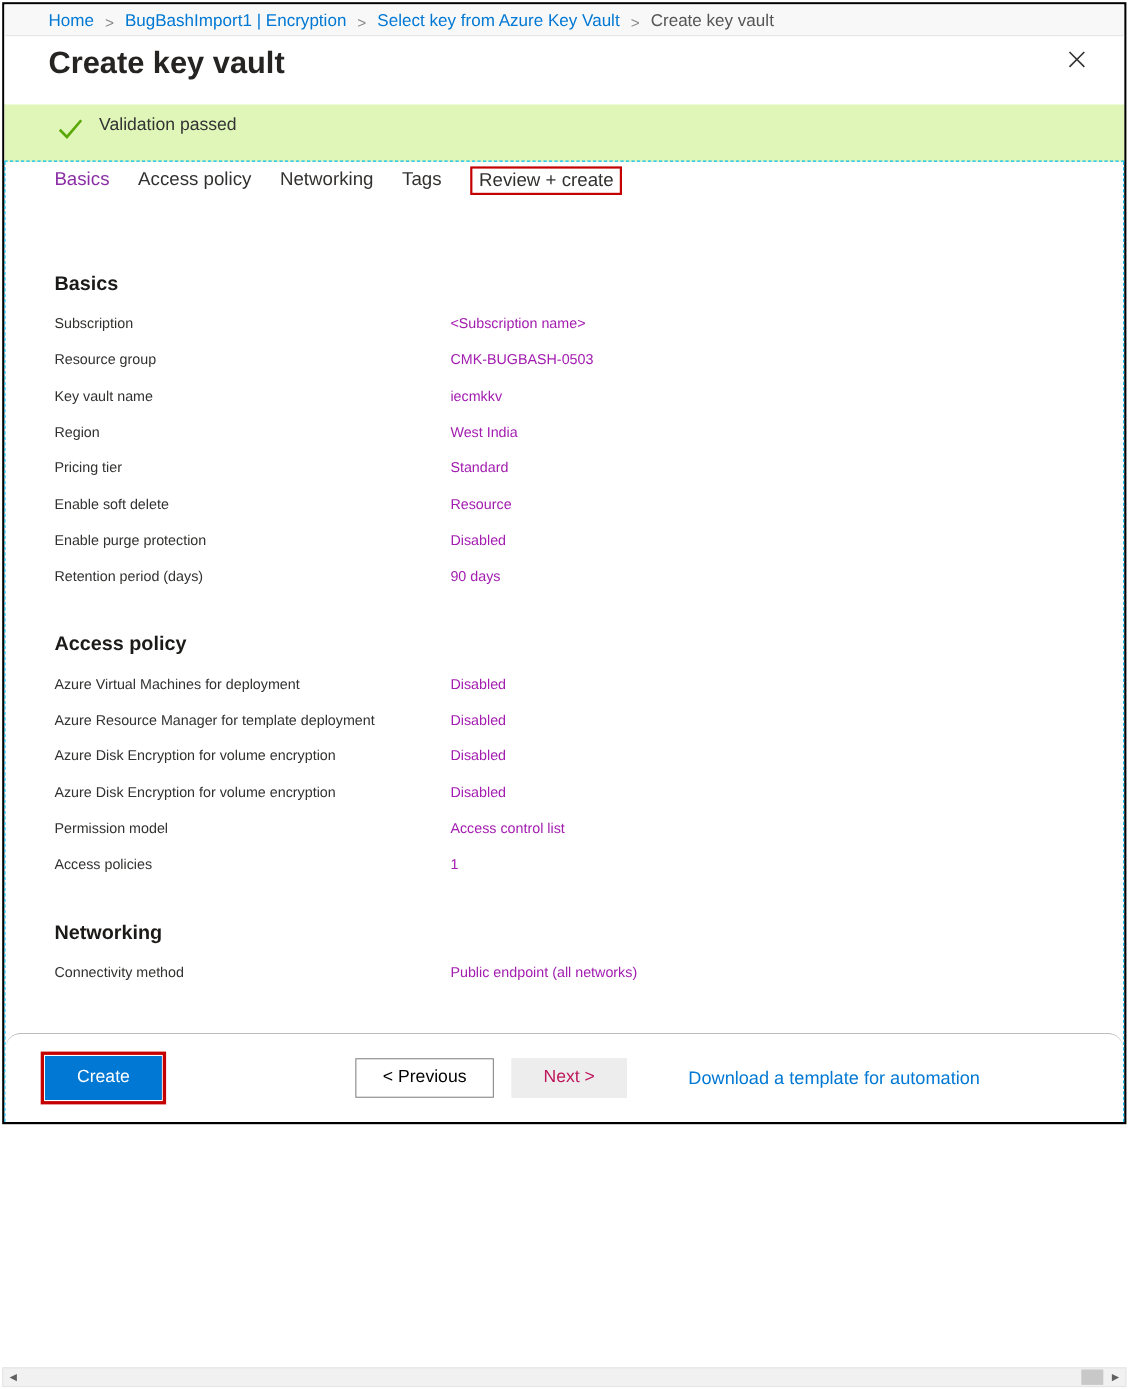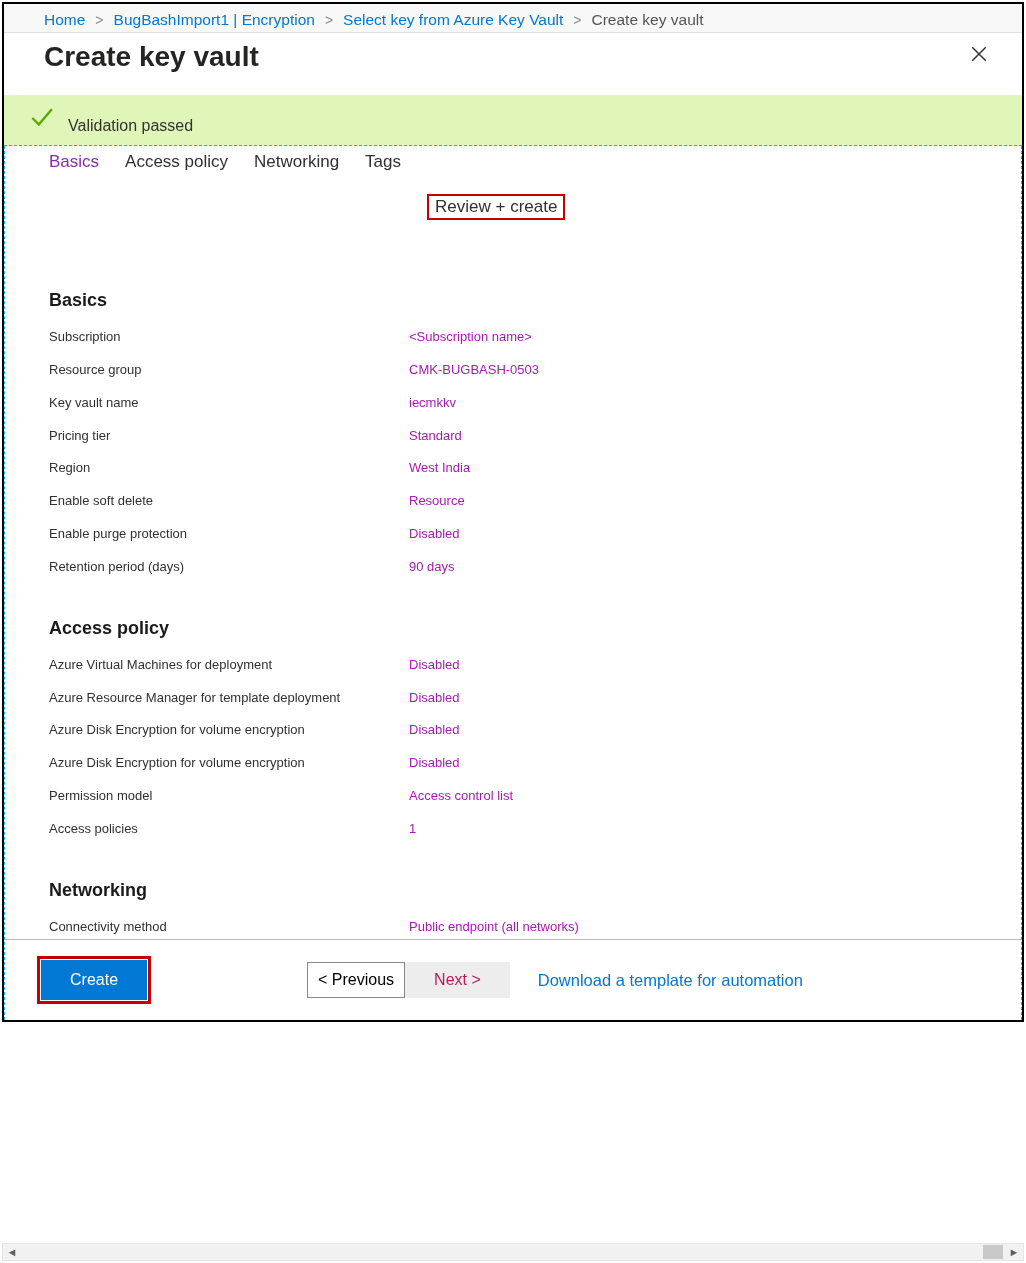--- a/index.html
+++ b/index.html
@@ -56,23 +56,23 @@
   .close-x {
     font-size: 22px;
     color: #333;
     cursor: pointer;
     padding: 6px;
     line-height: 1;
   }
   .validation {
     background: #dff6b8;
     display: flex;
-    align-items: flex-end;
+    align-items: flex-start;
     gap: 14px;
-    padding: 10px 24px;
+    padding: 10px 46px;
     font-size: 16px;
     color: #333;
     border-bottom: 1px dashed #00bcf2;
   }
   .validation svg { width: 26px; height: 26px; }
   .content-frame {
     flex: 1;
     border-left: 1px dashed #00bcf2;
     border-right: 1px dashed #00bcf2;
     display: flex;
@@ -97,72 +97,73 @@
     gap: 26px;
     padding: 4px 0 0 0;
     margin-bottom: 70px;
     font-size: 17px;
   }
   .tabs span { cursor: pointer; color: #323130; padding: 2px 0; }
   .tabs .tab-basics { color: #8a2da5; }
   .tabs .tab-review {
     border: 2.5px solid #c40000;
     padding: 1px 6px;
-    margin-top: 44px;
   }
   h2.section {
     font-size: 18px;
     font-weight: 600;
     margin: 16px 0 10px 0;
     color: #1b1a19;
   }
   .row {
     display: flex;
     padding: 7px 0;
     font-size: 13px;
     line-height: 1.45;
   }
   .row .label { width: 360px; color: #323130; padding-right: 8px;}
   .row .value { color: #a21caf; }
   .footer {
     border-top: 1px solid #bbb;
     padding: 20px 40px 20px 36px;
     display: flex;
     align-items: center;
-    background: #fff;
+    gap: 16px;
+    background: #fff;
+    border-radius: 14px;
   }
   .btn {
     font-size: 16px;
     padding: 8px 26px;
     border: 1px solid #8a8886;
     background: #fff;
     cursor: pointer;
     font-family: inherit;
   }
   .btn-create {
     background: #0078d4;
     color: #fff;
     border: 1px solid #0078d4;
     font-weight: 500;
     padding: 10px 28px;
     outline: 3px solid #c40000;
     outline-offset: 1px;
   }
-  .btn-prev { margin-left: 160px; padding: 8px 10px; }
+  .btn-prev { margin-left: 160px; padding: 8px 24px; }
   .btn-next {
     background: #ededed;
     color: #be185d;
     border: 1px solid #ededed;
     padding: 8px 28px;
   }
   .link {
     color: #0078d4;
     text-decoration: none;
     font-size: 16.5px;
-    margin-left: 28px;
+    margin-left: 40px;
     cursor: pointer;
   }
   .hscroll {
     position: absolute;
     bottom: 2px; left: 2px; right: 2px;
     height: 18px;
     background: #f1f1f1;
     display: flex;
     align-items: center;
     justify-content: space-between;
@@ -232,26 +233,26 @@
           </div>
           <div class="row">
             <div class="label">Resource group</div>
             <div class="value">CMK-BUGBASH-0503</div>
           </div>
           <div class="row">
             <div class="label">Key vault name</div>
             <div class="value">iecmkkv</div>
           </div>
           <div class="row">
+            <div class="label">Region</div>
+            <div class="value">West India</div>
+          </div>
+          <div class="row">
             <div class="label">Pricing tier</div>
             <div class="value">Standard</div>
-          </div>
-          <div class="row">
-            <div class="label">Region</div>
-            <div class="value">West India</div>
           </div>
           <div class="row">
             <div class="label">Enable soft delete</div>
             <div class="value">Resource</div>
           </div>
           <div class="row">
             <div class="label">Enable purge protection</div>
             <div class="value">Disabled</div>
           </div>
           <div class="row">

